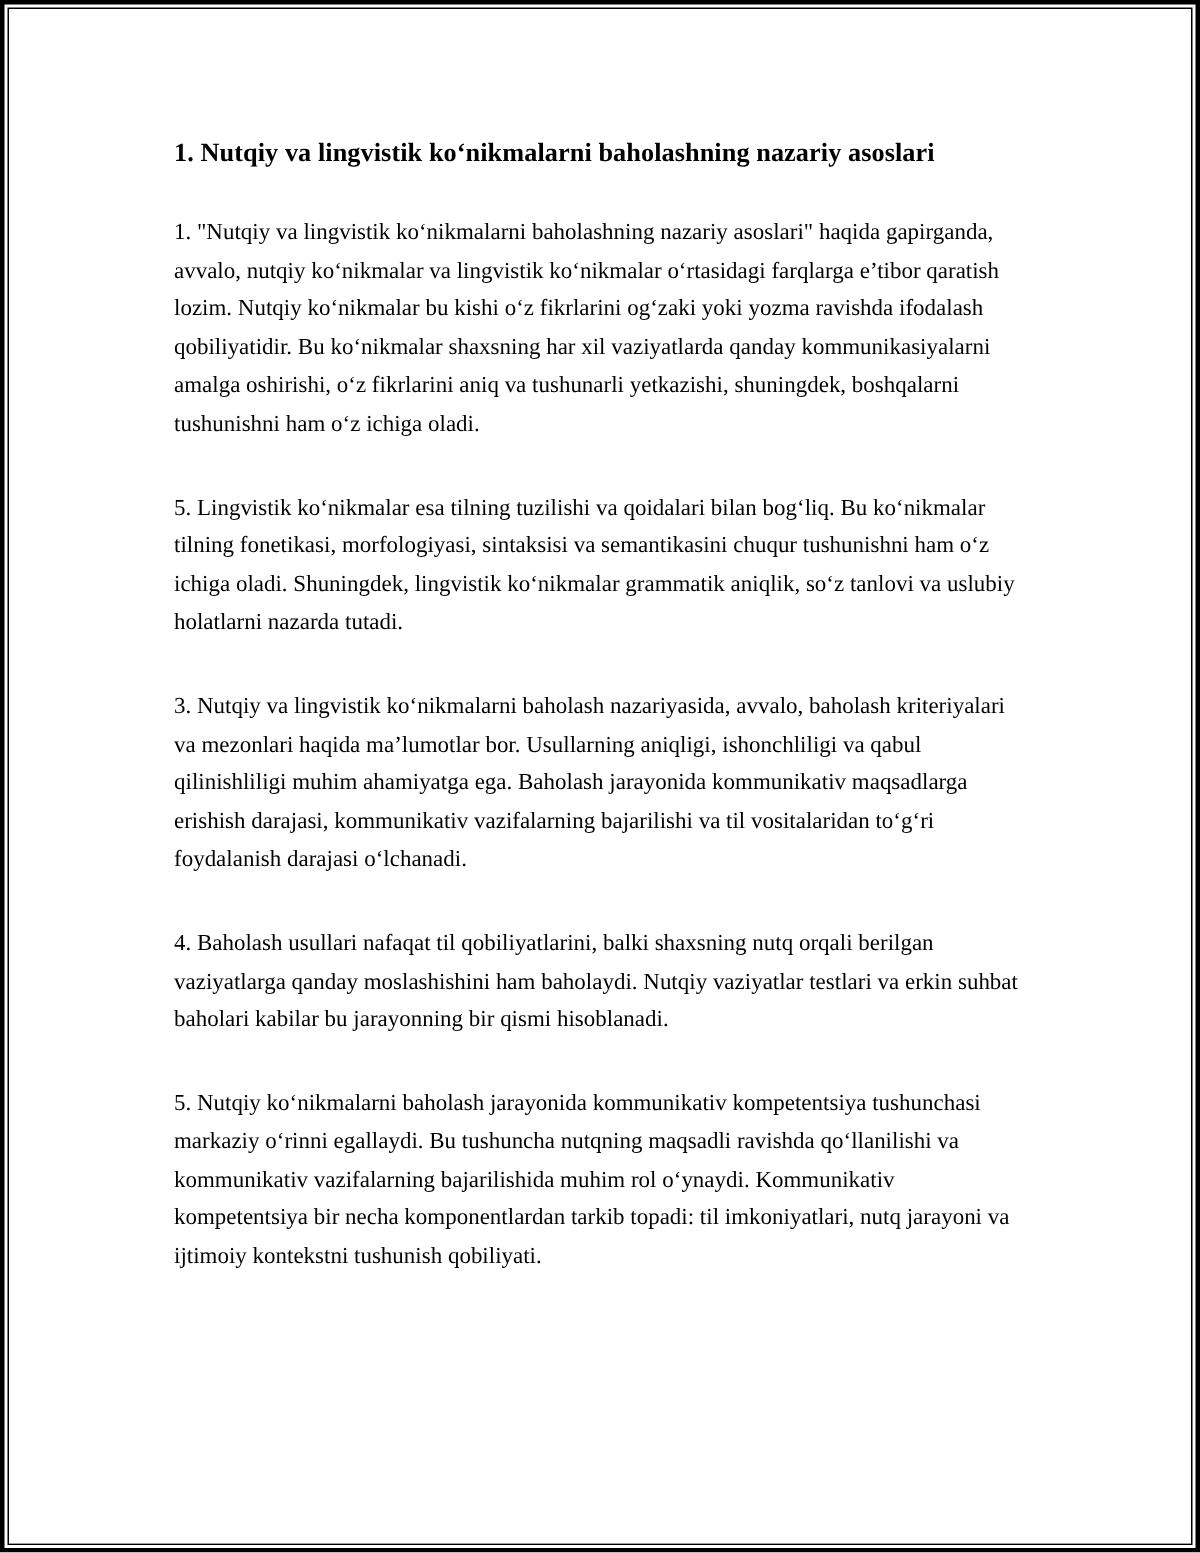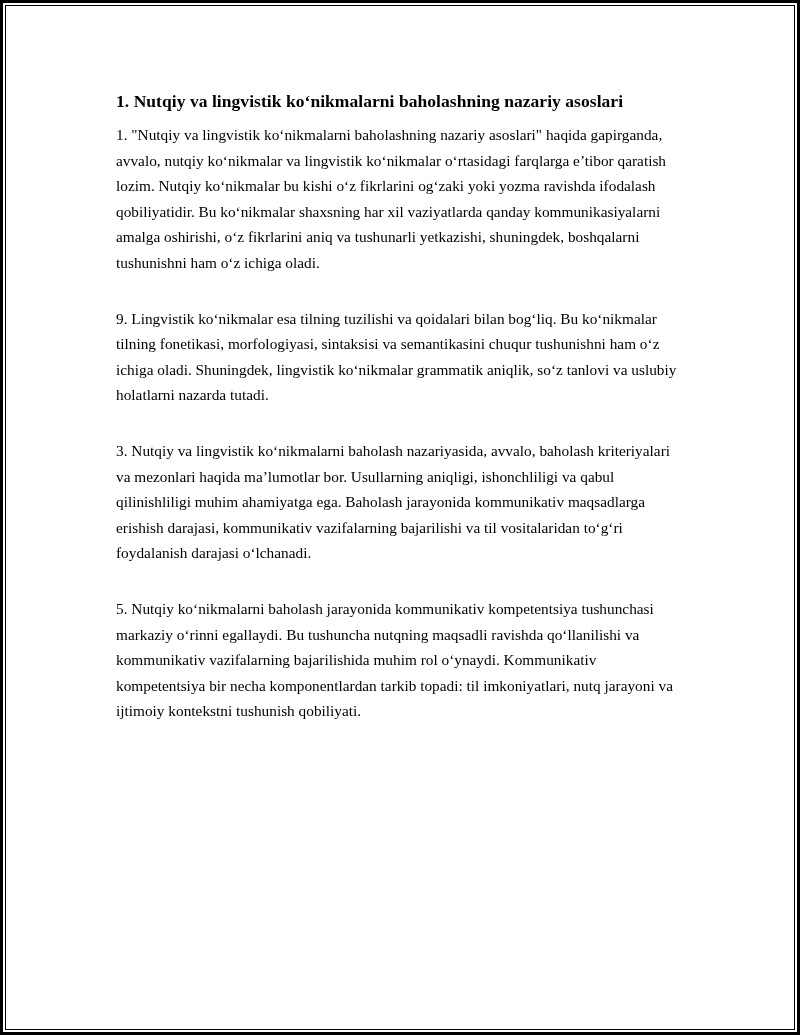--- a/index.html
+++ b/index.html
@@ -38,21 +38,21 @@
     width: 100%;
     height: 100%;
     padding: 82px 108px 0 110px;
     background: #ffffff;
   }
 
   #doc-title {
     font-size: 17.5px;
     font-weight: bold;
     line-height: 26px;
-    margin: 0 0 8px 0;
+    margin: 0 0 28px 0;
     letter-spacing: 0.05px;
     max-width: 548px;
   }
 
   .doc-paragraph {
     font-size: 15.3px;
     line-height: 25.6px;
     margin: 0 0 30px 0;
     text-align: left;
     max-width: 572px;
@@ -66,22 +66,23 @@
 <body>
 
 <div id="page-frame">
   <div id="page-inner-rule">
     <div id="page-body">
 
       <h1 id="doc-title">1. Nutqiy va lingvistik ko‘nikmalarni baholashning nazariy asoslari</h1>
 
       <p class="doc-paragraph">1. "Nutqiy va lingvistik ko‘nikmalarni baholashning nazariy asoslari" haqida gapirganda, avvalo, nutqiy ko‘nikmalar va lingvistik ko‘nikmalar o‘rtasidagi farqlarga e’tibor qaratish lozim. Nutqiy ko‘nikmalar bu kishi o‘z fikrlarini og‘zaki yoki yozma ravishda ifodalash qobiliyatidir. Bu ko‘nikmalar shaxsning har xil vaziyatlarda qanday kommunikasiyalarni amalga oshirishi, o‘z fikrlarini aniq va tushunarli yetkazishi, shuningdek, boshqalarni tushunishni ham o‘z ichiga oladi.</p>
 
-      <p class="doc-paragraph">9. Lingvistik ko‘nikmalar esa tilning tuzilishi va qoidalari bilan bog‘liq. Bu ko‘nikmalar tilning fonetikasi, morfologiyasi, sintaksisi va semantikasini chuqur tushunishni ham o‘z ichiga oladi. Shuningdek, lingvistik ko‘nikmalar grammatik aniqlik, so‘z tanlovi va uslubiy holatlarni nazarda tutadi.</p>
+      <p class="doc-paragraph">5. Lingvistik ko‘nikmalar esa tilning tuzilishi va qoidalari bilan bog‘liq. Bu ko‘nikmalar tilning fonetikasi, morfologiyasi, sintaksisi va semantikasini chuqur tushunishni ham o‘z ichiga oladi. Shuningdek, lingvistik ko‘nikmalar grammatik aniqlik, so‘z tanlovi va uslubiy holatlarni nazarda tutadi.</p>
 
       <p class="doc-paragraph">3. Nutqiy va lingvistik ko‘nikmalarni baholash nazariyasida, avvalo, baholash kriteriyalari va mezonlari haqida ma’lumotlar bor. Usullarning aniqligi, ishonchliligi va qabul qilinishliligi muhim ahamiyatga ega. Baholash jarayonida kommunikativ maqsadlarga erishish darajasi, kommunikativ vazifalarning bajarilishi va til vositalaridan to‘g‘ri foydalanish darajasi o‘lchanadi.</p>
 
+      <p class="doc-paragraph">4. Baholash usullari nafaqat til qobiliyatlarini, balki shaxsning nutq orqali berilgan vaziyatlarga qanday moslashishini ham baholaydi. Nutqiy vaziyatlar testlari va erkin suhbat baholari kabilar bu jarayonning bir qismi hisoblanadi.</p>
 
       <p class="doc-paragraph">5. Nutqiy ko‘nikmalarni baholash jarayonida kommunikativ kompetentsiya tushunchasi markaziy o‘rinni egallaydi. Bu tushuncha nutqning maqsadli ravishda qo‘llanilishi va kommunikativ vazifalarning bajarilishida muhim rol o‘ynaydi. Kommunikativ kompetentsiya bir necha komponentlardan tarkib topadi: til imkoniyatlari, nutq jarayoni va ijtimoiy kontekstni tushunish qobiliyati.</p>
 
     </div>
   </div>
 </div>
 
 </body></html>

